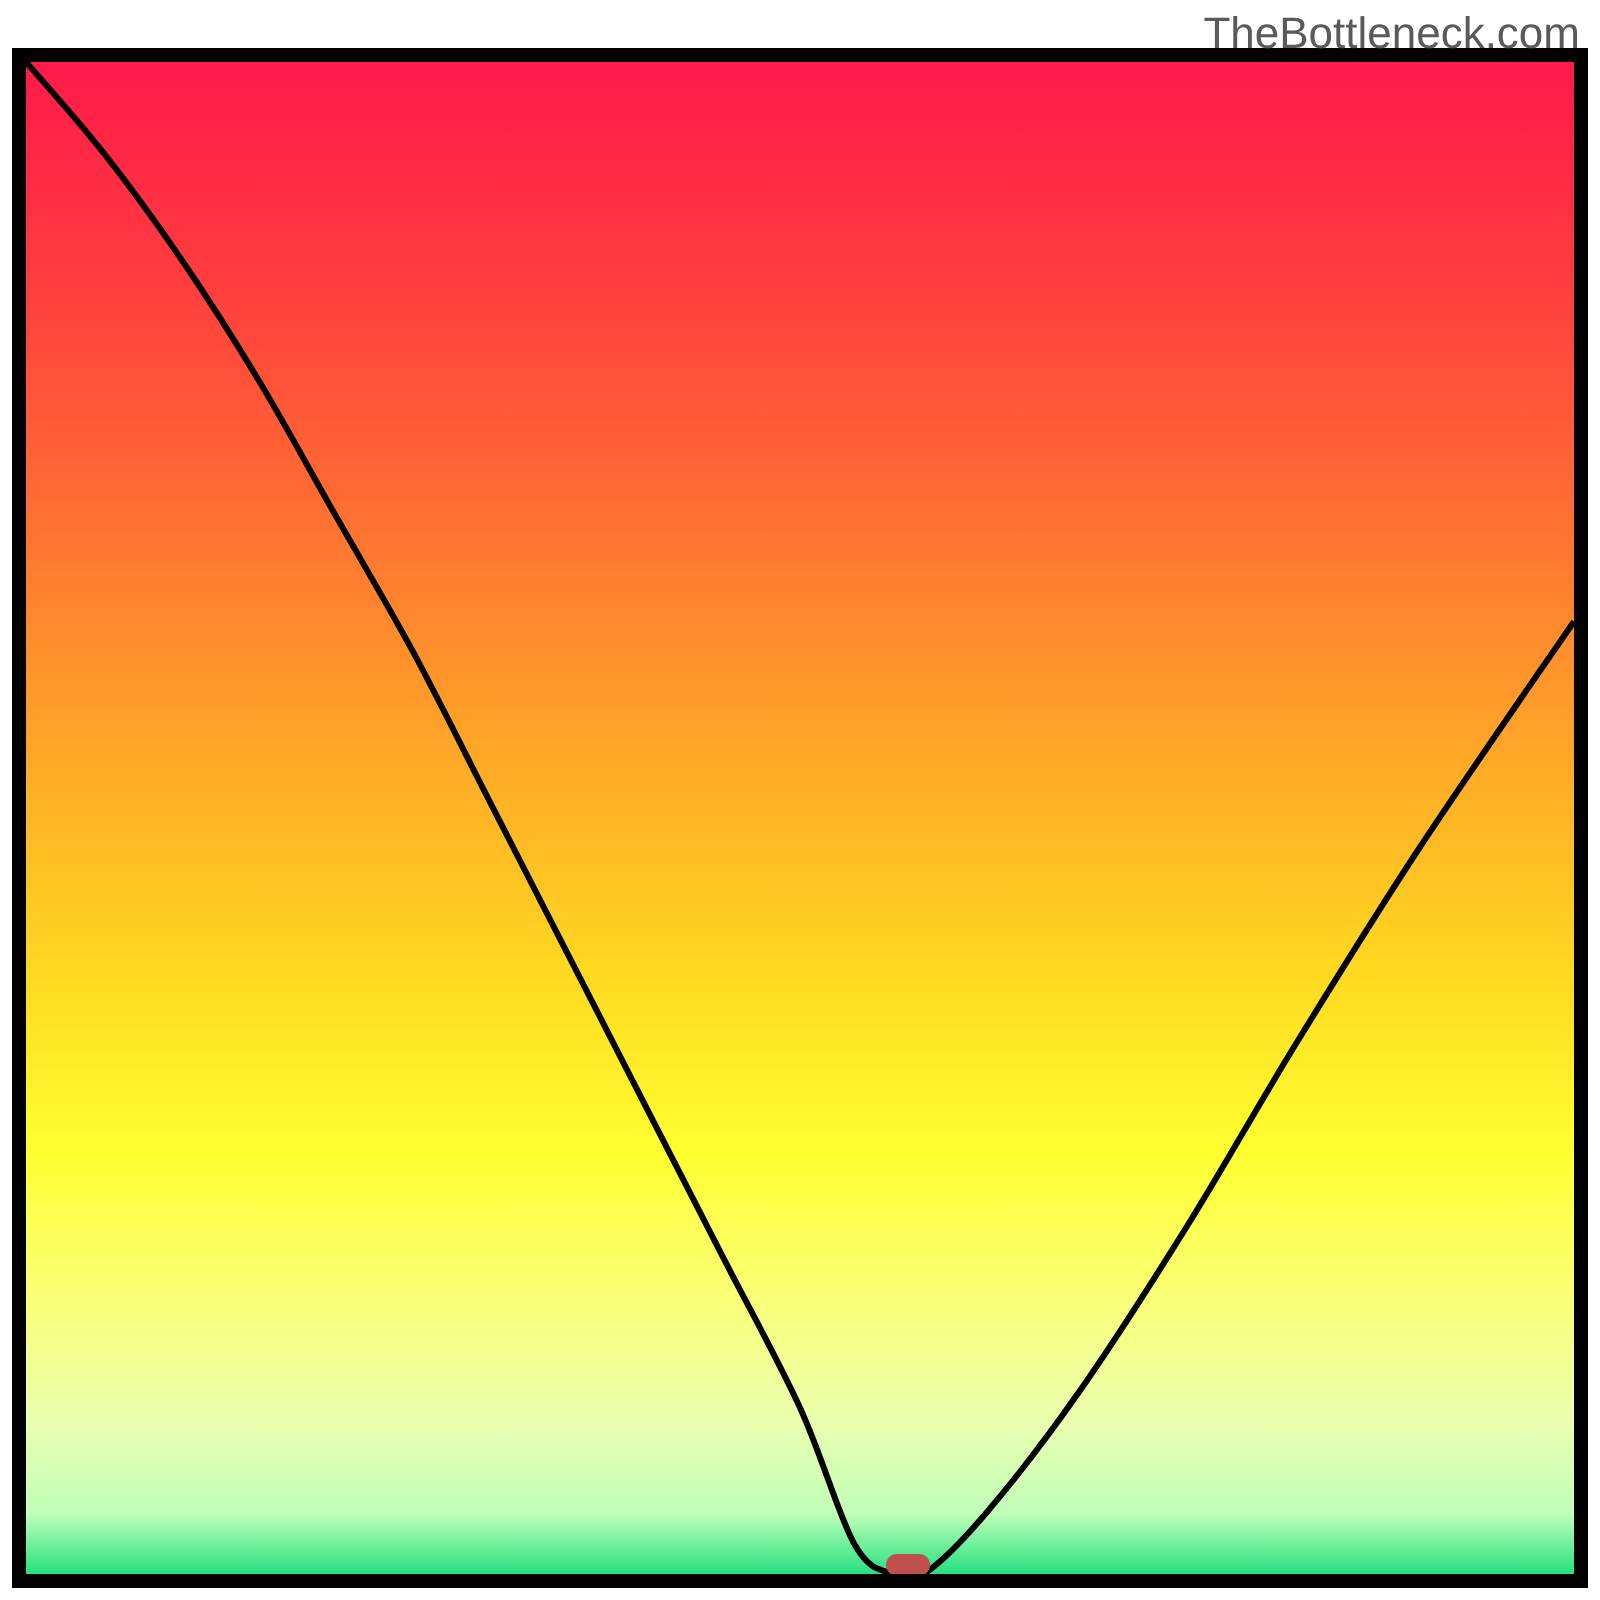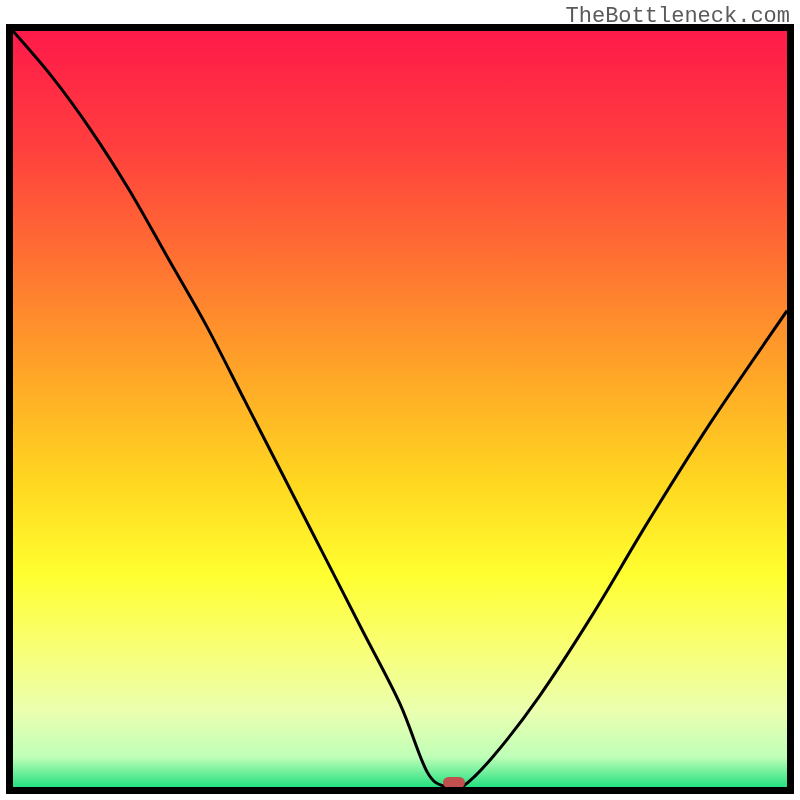--- a/index.html
+++ b/index.html
@@ -7,21 +7,21 @@
     padding: 0;
     width: 800px;
     height: 800px;
     background: #ffffff;
     position: relative;
   }
   .watermark {
     position: absolute;
     top: 4px;
     right: 10px;
-    font-family: Liberation Mono, monospace;
+    font-family: Liberation Sans, sans-serif;
     font-size: 22px;
     color: #5a5a5a;
     z-index: 10;
   }
   .plot-frame {
     position: absolute;
     top: 24px;
     left: 6px;
     width: 788px;
     height: 770px;

